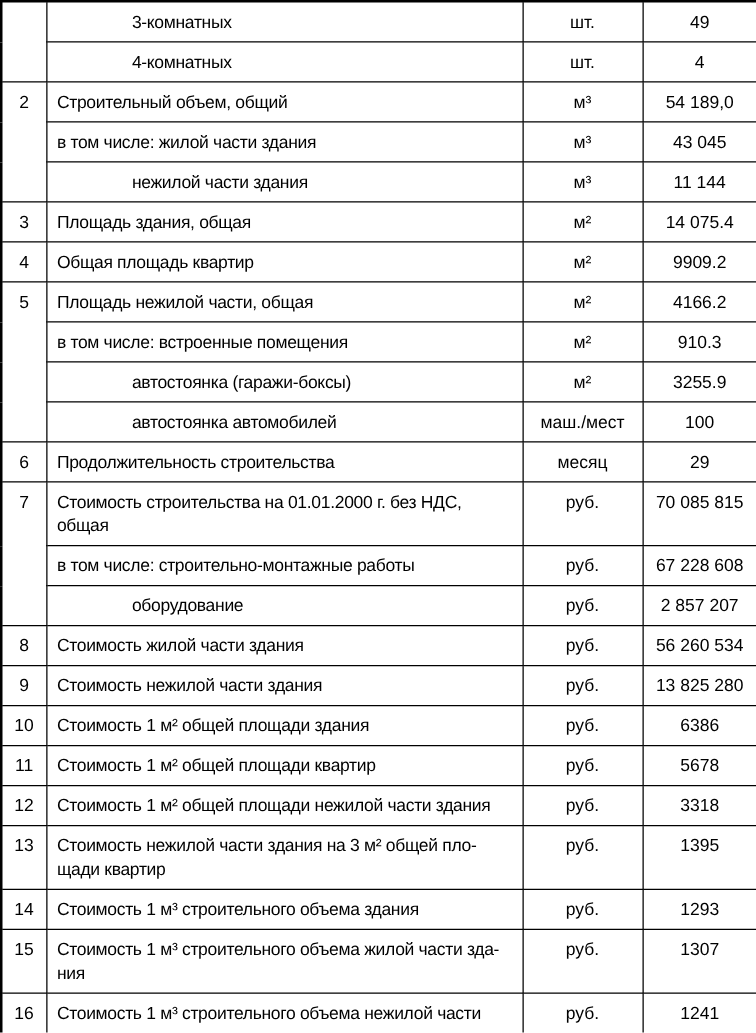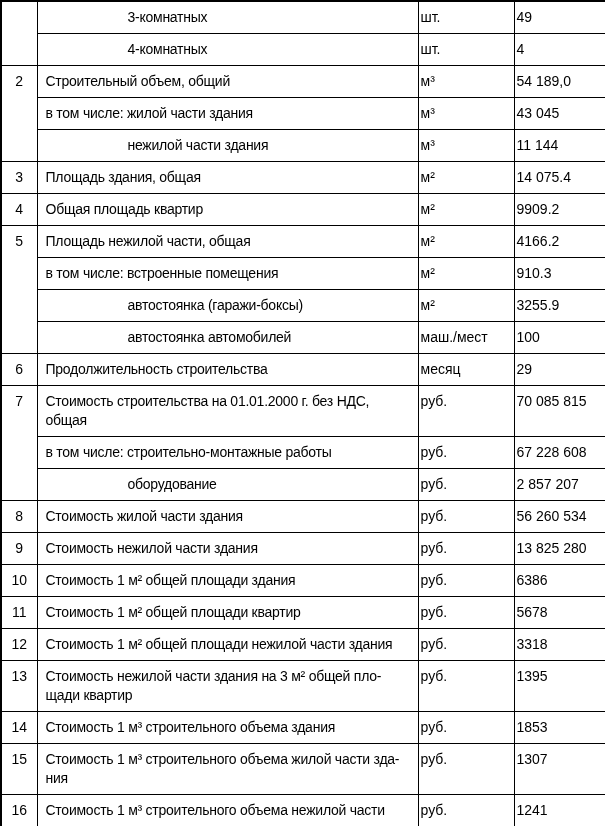--- a/index.html
+++ b/index.html
@@ -34,23 +34,23 @@
   tr.tall { height: 50px; border-radius: 21px; }
   td.num {
     text-align: center;
     padding: 6px 2px;
   }
   td.desc {
     text-align: left;
     letter-spacing: -0.25px;
     white-space: pre-line;
   }
-  td.desc.indent { padding-left: 90px; }
+  td.desc.indent { padding-left: 68px; }
   td.unit, td.val {
-    text-align: left;
+    text-align: center;
     padding: 6px 2px;
   }
 </style>
 </head>
 <body>
 
 <table class="spec-table">
   <colgroup>
     <col class="c-num">
       <col class="c-desc">
@@ -174,21 +174,21 @@
       <td class="num">13</td>
       <td class="desc">Стоимость нежилой части здания на 3 м² общей пло-
 щади квартир</td>
       <td class="unit">руб.</td>
       <td class="val">1395</td>
     </tr>
     <tr>
       <td class="num">14</td>
       <td class="desc">Стоимость 1 м³ строительного объема здания</td>
       <td class="unit">руб.</td>
-      <td class="val">1853</td>
+      <td class="val">1293</td>
     </tr>
     <tr class="tall">
       <td class="num">15</td>
       <td class="desc">Стоимость 1 м³ строительного объема жилой части зда-
 ния</td>
       <td class="unit">руб.</td>
       <td class="val">1307</td>
     </tr>
     <tr class="tall">
       <td class="num">16</td>

